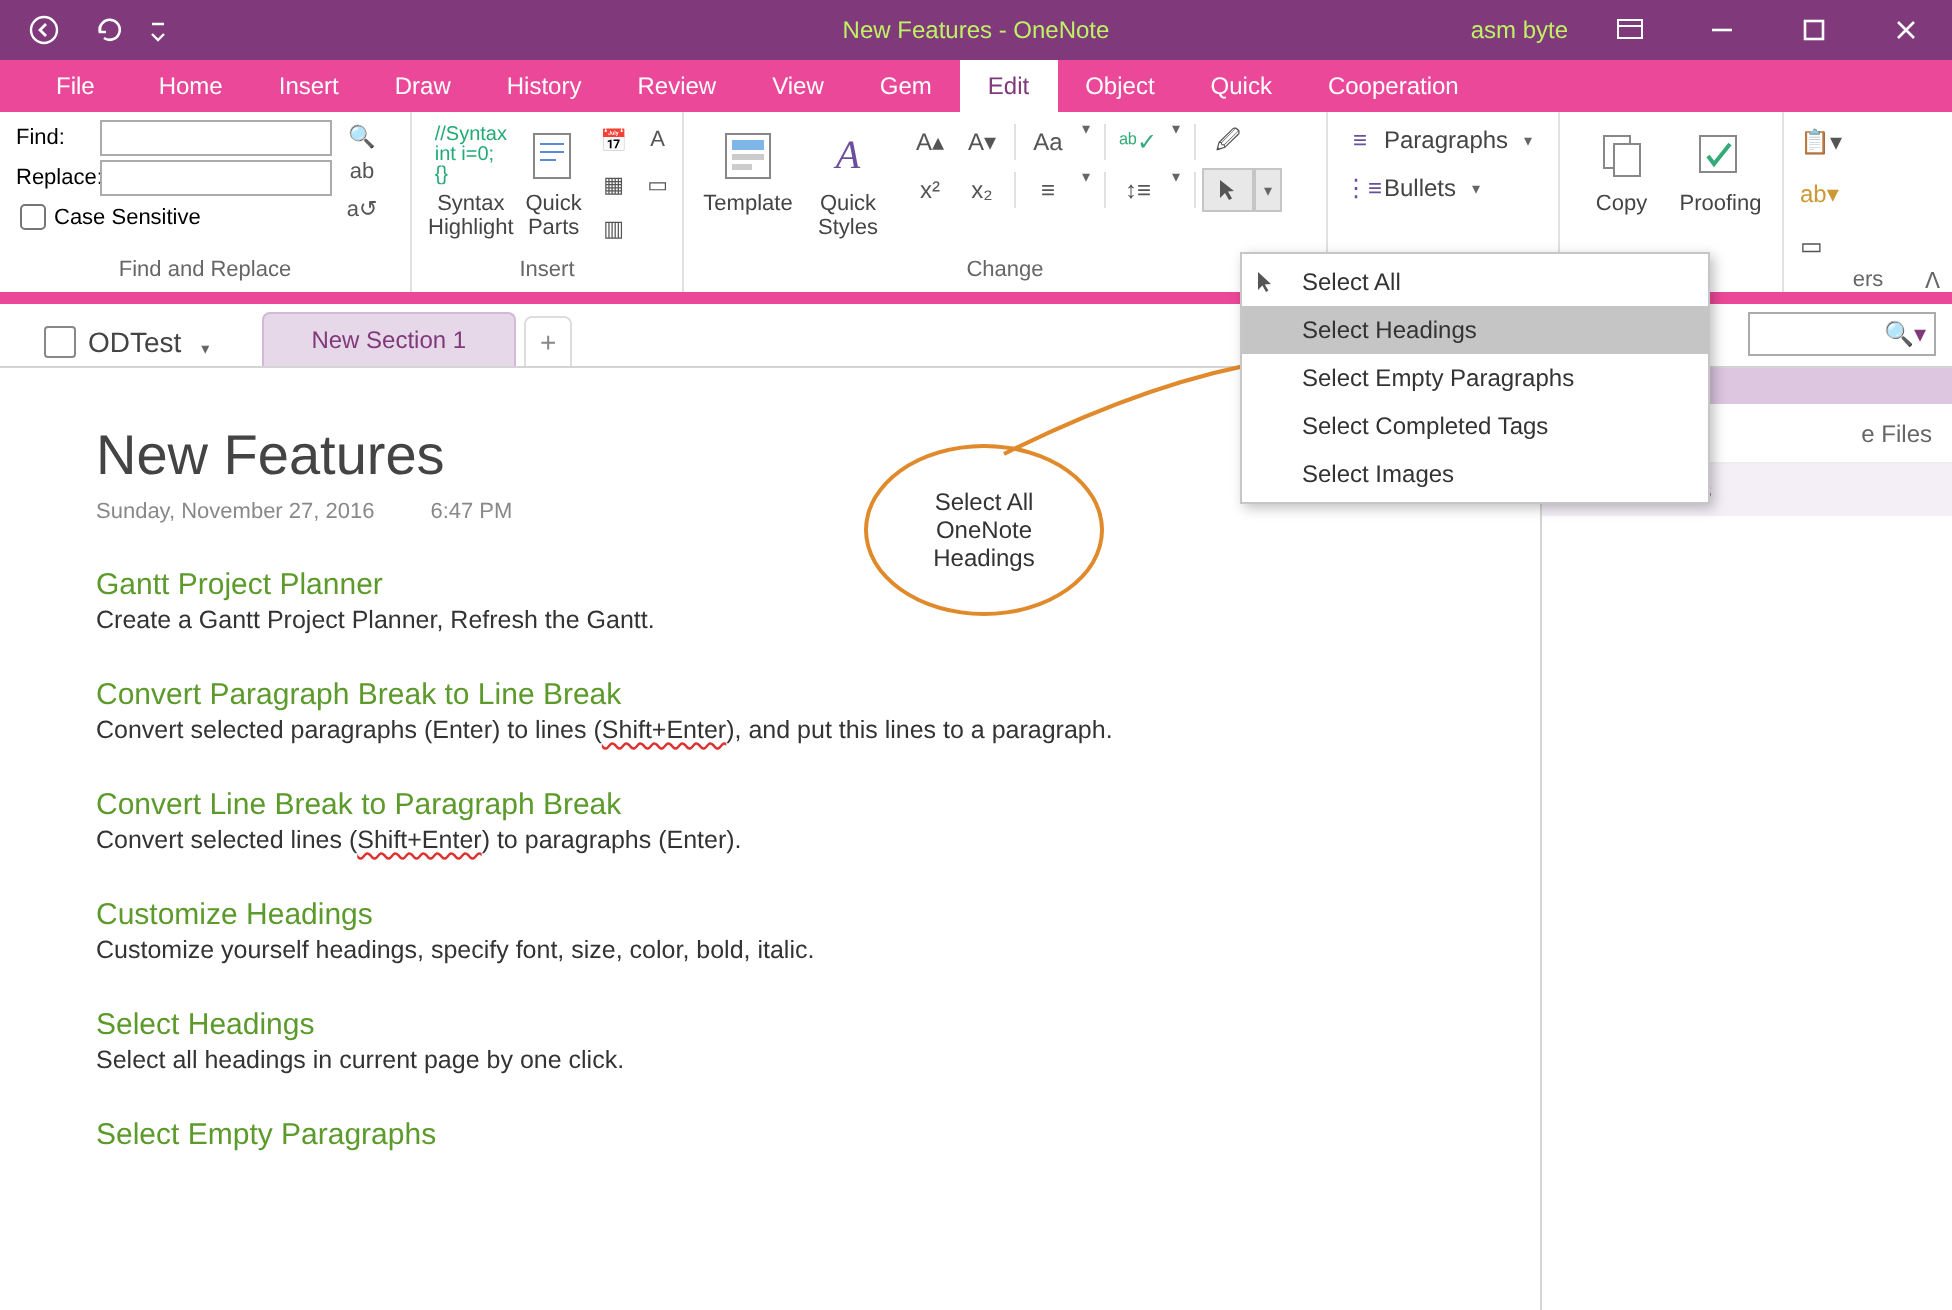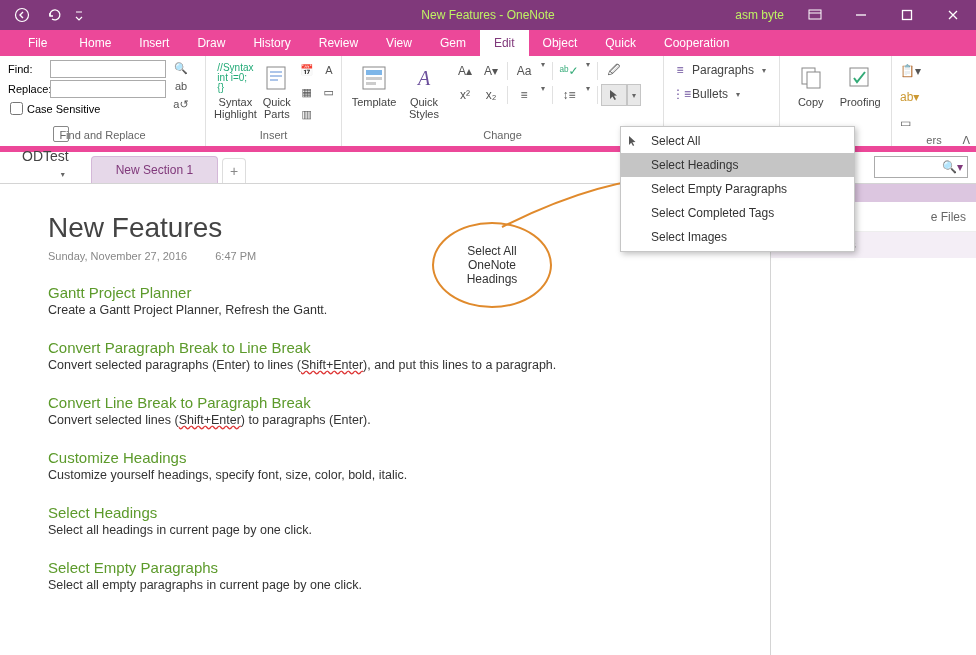--- a/index.html
+++ b/index.html
@@ -52,21 +52,21 @@
 .bullet-row .bicon { width:16px; text-align:center; color:#6b4f9c; }
 
 
 .dropdown { position:absolute; top:126px; left:620px; width:235px; background:#fff; border:1px solid #c6c6c6; box-shadow: 2px 2px 6px rgba(0,0,0,0.25); z-index:100; padding:2px 0; }
 .dropdown .item { display:flex; align-items:center; height:24px; padding-left: 30px; font-size:12px; color:#333; cursor:pointer; position:relative; }
 .dropdown .item .pre { position:absolute; left:6px; font-size:12px; }
 .dropdown .item.hover { background:#c5c5c5; }
 
 
 .nb-row { height:32px; border-bottom:1px solid #d4d4d4; display:flex; align-items:flex-end; padding-left: 14px; position:relative; padding-top:4px; }
-.nb-name { display:flex; align-items:flex-end; gap:6px; font-size:14px; color:#444; padding: 4px 8px; cursor:pointer;flex-direction:column; }
+.nb-name { display:flex; align-items:flex-end; gap:6px; font-size:14px; color:#444; padding: 4px 8px; cursor:pointer; }
 .nb-name .book { width:16px; height:16px; border:1px solid #888; border-radius:2px; }
 .section-tab { margin-left:14px; background:#e6d8e9; color:#80397B; font-size:12px; padding:6px 24px; border:1px solid #d4b8d8; border-bottom:none; border-top-left-radius:4px; border-top-right-radius:4px; cursor:pointer; }
 .add-tab { margin-left:4px; width:24px; text-align:center; color:#888; font-size:14px; padding:4px 6px; border:1px solid #ddd; border-bottom:none; border-top-left-radius:4px; border-top-right-radius:4px; cursor:pointer; }
 .search-side { position:absolute; right:8px; top:4px; width:94px; height:22px; border:1px solid #ababab; display:flex; align-items:center; }
 .search-side .mag { margin-left:auto; margin-right:4px; color:#80397B; font-size:12px; }
 
 
 .rpanel { position:absolute; right:0; top:184px; width:206px; bottom:0; border-left:1px solid #d4d4d4; background:#fff; }
 .rpanel .hband { height:18px; background:#dcc6e0; }
 .rpanel .hdr { padding:6px 10px; font-size:12px; color:#666; border-bottom:1px solid #eee; height:30px; display: flex; align-items: center; }
@@ -347,21 +347,20 @@
   <h2>Convert Line Break to Paragraph Break</h2>
   <p><span>Convert selected lines (</span><span class="sq">Shift+Enter</span><span>) to paragraphs (Enter).</span></p>
 
   <h2>Customize Headings</h2>
   <p><span>Customize yourself headings, specify font, size, color, bold, italic.</span></p>
 
   <h2>Select Headings</h2>
   <p><span>Select all headings in current page by one click.</span></p>
 
   <h2>Select Empty Paragraphs</h2>
-  <p><span>Select all empty paragraphs in current page by one click.</span></p>
 </div>
 
 <div class="rpanel">
   <div class="hband"></div>
   <div class="hdr">
       <span style="margin-left:auto;">e Files</span>
     </div>
   <div class="pg">New Features</div>
 </div>
 

